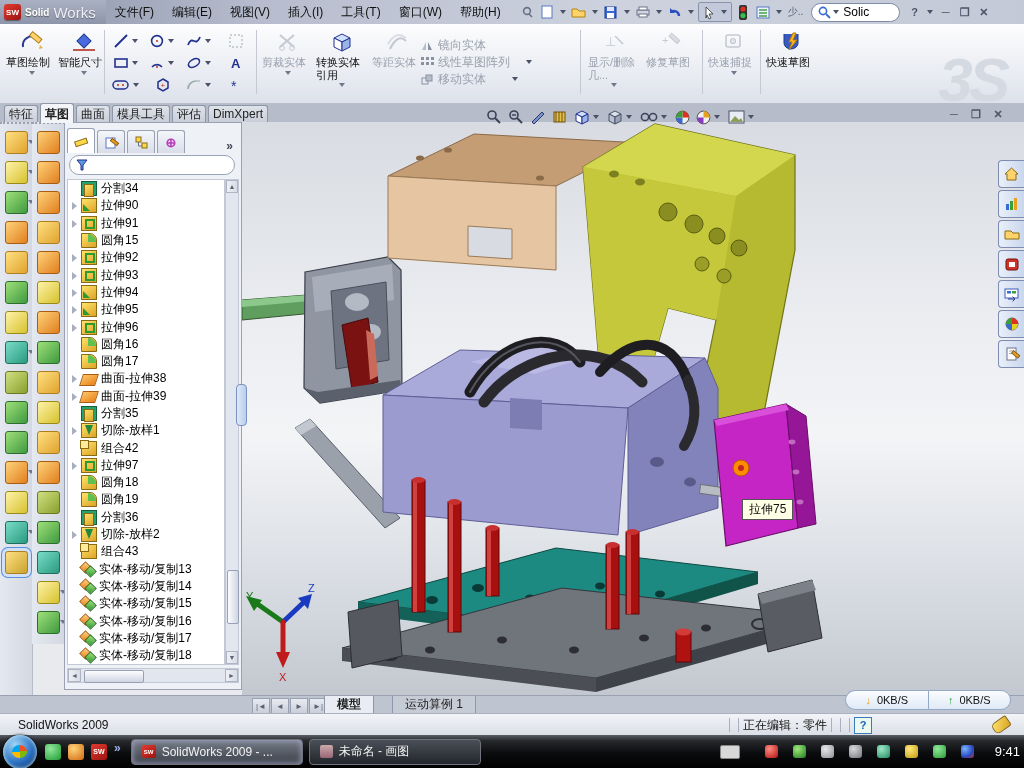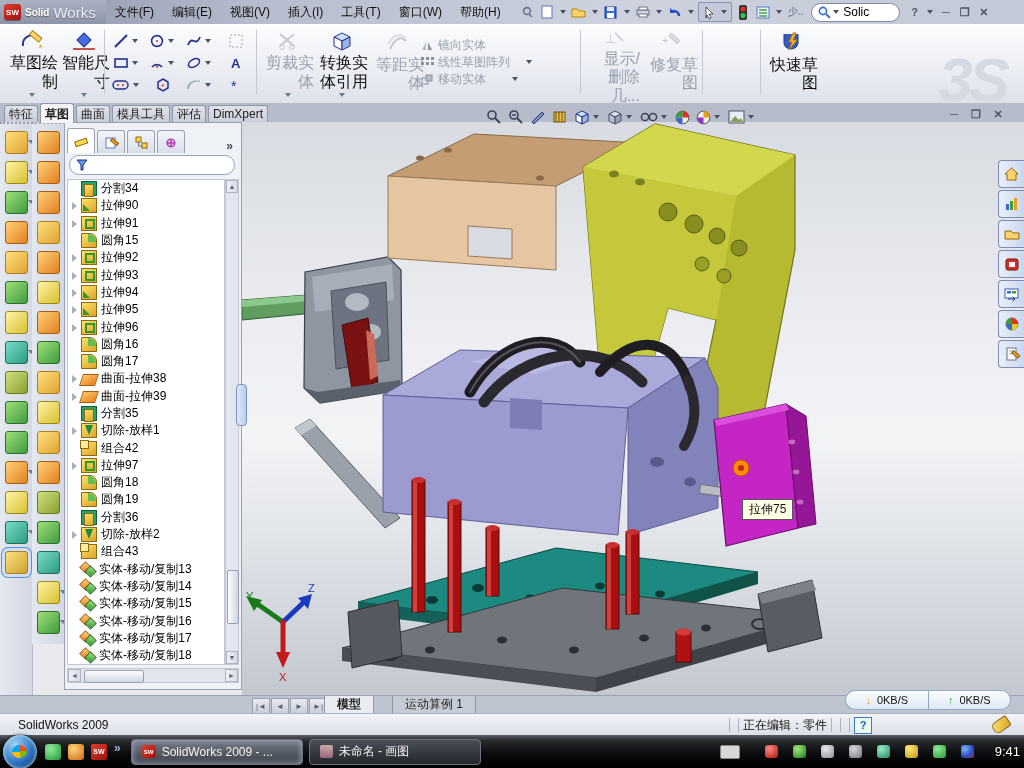--- a/index.html
+++ b/index.html
@@ -32,21 +32,21 @@
   .win-btn{width:17px;height:15px;display:flex;align-items:center;justify-content:center;
     color:#4d5468;font-size:11px;font-weight:bold;}
   #overflow-txt{color:#5a6176;font-size:10px;margin:0 2px;}
 
   
   #cmdmgr{left:0;top:24px;width:1024px;height:79px;
     background:linear-gradient(180deg,#fdfdfe,#e7eaf1 70%,#dde1ea);
     border-bottom:1px solid #aab0bd;}
   .cm-btn{position:absolute;top:3px;height:70px;display:flex;flex-direction:column;align-items:center;justify-content:flex-start;}
   .cm-ic{height:26px;display:flex;align-items:center;justify-content:center;margin-top:2px;}
-  .cm-lbl{width:52px;text-align:right;line-height:1.15;font-size:16px;margin-top:1px;}
+  .cm-lbl{width:52px;text-align:left;line-height:1.15;font-size:11px;margin-top:1px;}
   .cm-car{width:0;height:0;border-left:3px solid transparent;border-right:3px solid transparent;
     border-top:4px solid #70788c;margin-top:2px;}
   .disabled .cm-lbl{color:#9aa1ae;}
   .disabled svg{opacity:.45;}
   .vsep{position:absolute;top:6px;height:64px;width:1px;background:#c3c8d3;}
   #sk-grid{position:absolute;left:108px;top:6px;width:146px;height:66px;
     display:grid;grid-template-columns:repeat(4,1fr);grid-auto-rows:22px;align-items:center;}
   .skg{display:flex;align-items:center;justify-content:center;gap:1px;}
   .cm-row3{position:absolute;display:flex;flex-direction:column;justify-content:center;height:60px;top:8px;}
   .cm-rowitem{display:flex;align-items:center;gap:4px;color:#9aa1ae;}
@@ -470,20 +470,31 @@
     <div class="cm-btn disabled" style="left:646px;">
       <div class="cm-ic">
           <svg width="22" height="20">
             <text x="1" y="12" font-size="11" fill="#8a92a2" font-family="Liberation Sans">+</text>
             <rect x="8" y="4" width="11" height="4" transform="rotate(42 13 6)" fill="#b8bec8" stroke="#8a92a2"></rect>
           </svg>
         </div>
       <div class="cm-lbl">修复草图</div>
     </div>
     <div class="vsep" style="left:702px;"></div>
+    <div class="cm-btn disabled" style="left:708px;">
+      <div class="cm-ic">
+          <svg width="22" height="20">
+            <rect x="3" y="3" width="14" height="12" rx="2" fill="none" stroke="#8a92a2" stroke-width="1.6"></rect>
+            <circle cx="10" cy="9" r="2.4" fill="none" stroke="#8a92a2" stroke-width="1.4"></circle>
+            <circle cx="10" cy="9" r="0.8" fill="#8a92a2"></circle>
+          </svg>
+        </div>
+      <div class="cm-lbl">快速捕捉</div>
+      <div class="cm-car"></div>
+    </div>
     <div class="vsep" style="left:760px;"></div>
     <div class="cm-btn" style="left:766px;">
       <div class="cm-ic">
           <svg width="24" height="22">
             <path d="M4,3 v9 a7,6 0 0 0 14,0 V3" fill="#3a5ac0" stroke="#1b3c8a"></path>
             <polygon points="13,2 9,11 12,11 9,19 17,9 13,9 16,2" fill="#ffb61e" stroke="#b07a0a"></polygon>
           </svg>
         </div>
       <div class="cm-lbl">快速草图</div>
     </div>

